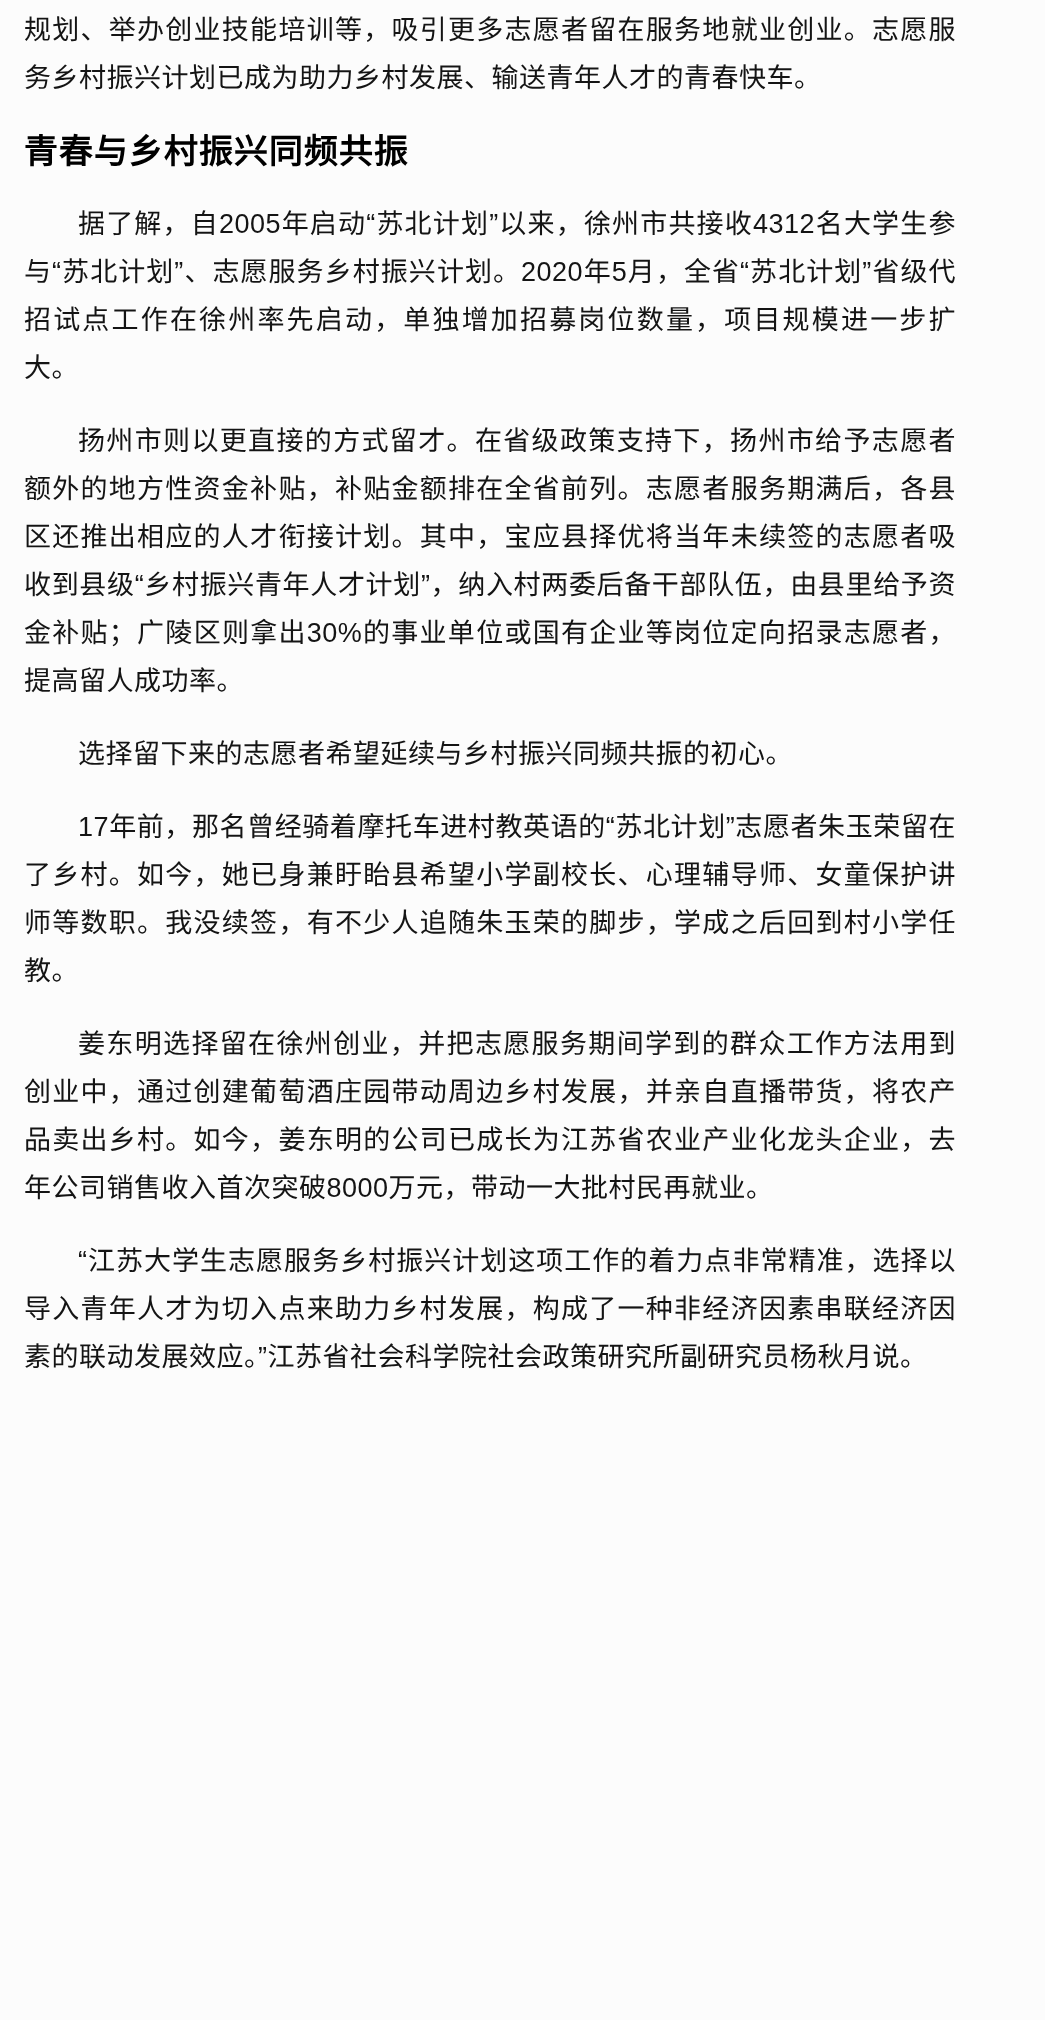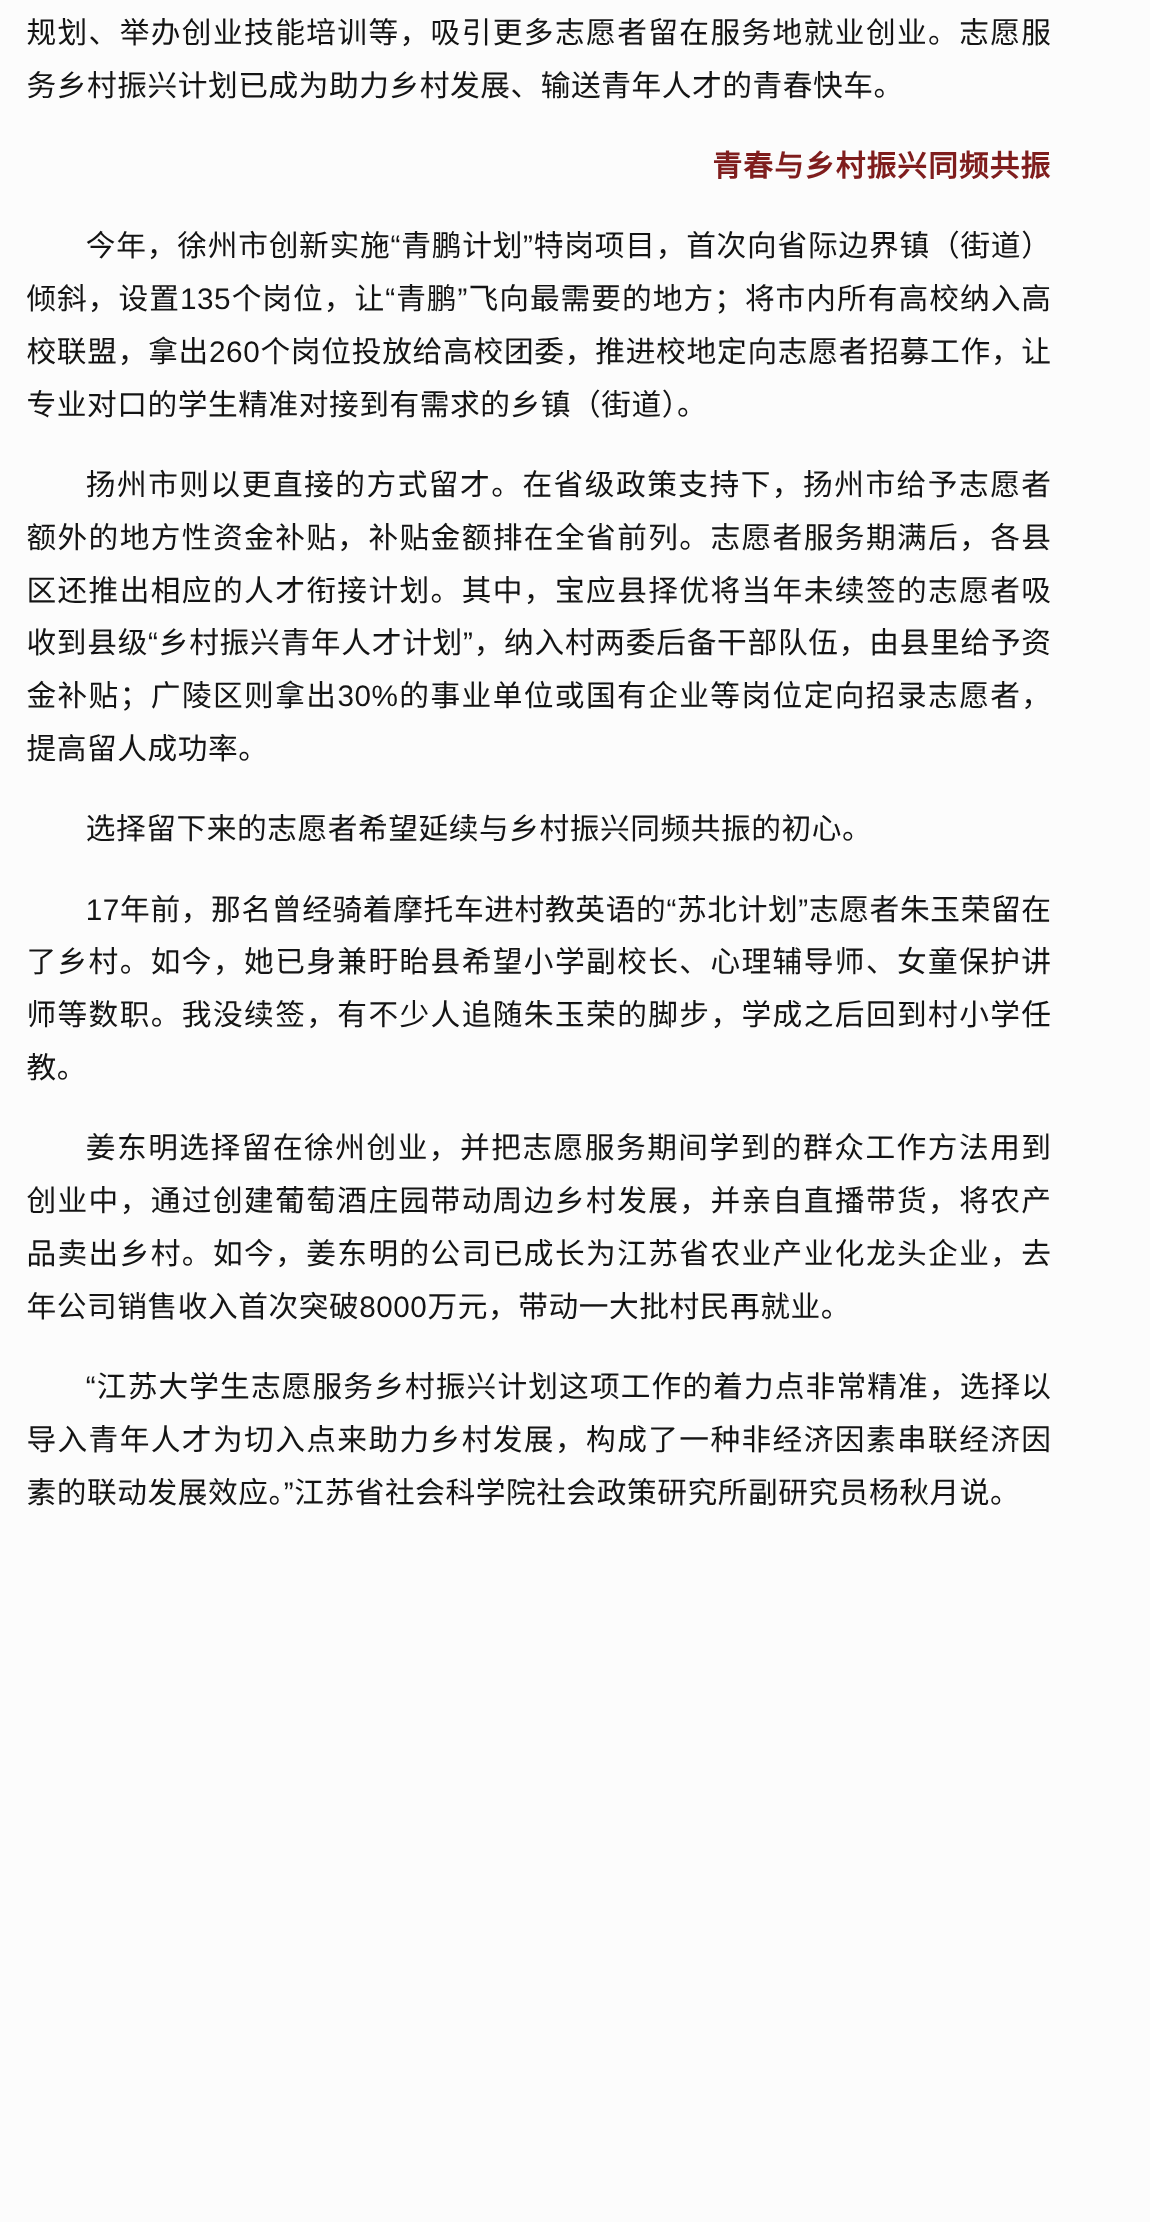--- a/index.html
+++ b/index.html
@@ -30,39 +30,39 @@
     text-justify: inter-ideograph;
     text-indent: 2em;
     color: #141414;
     font-weight: 500;
   }
   .article p.no-indent {
     text-indent: 0;
   }
   .article h2.section-heading {
     margin: 0 0 25px 0;
-    font-size: 27px;
+    font-size: 34px;
     line-height: 48px;
-    text-align: right;
+    text-align: left;
     font-weight: 700;
-    color: #7f1d1d;
+    color: #000000;
     letter-spacing: 1px;
   }
 </style>
 </head>
 <body>
 
 <div class="page">
   <div class="article">
 
     <p class="no-indent">规划、举办创业技能培训等，吸引更多志愿者留在服务地就业创业。志愿服务乡村振兴计划已成为助力乡村发展、输送青年人才的青春快车。</p>
 
     <h2 class="section-heading">青春与乡村振兴同频共振</h2>
 
-    <p>今年，徐州市创新实施“青鹏计划”特岗项目，首次向省际边界镇（街道）倾斜，设置135个岗位，让“青鹏”飞向最需要的地方；将市内所有高校纳入高校联盟，拿出260个岗位投放给高校团委，推进校地定向志愿者招募工作，让专业对口的学生精准对接到有需求的乡镇（街道）。</p>
+    <p>据了解，自2005年启动“苏北计划”以来，徐州市共接收4312名大学生参与“苏北计划”、志愿服务乡村振兴计划。2020年5月，全省“苏北计划”省级代招试点工作在徐州率先启动，单独增加招募岗位数量，项目规模进一步扩大。</p>
     <p>扬州市则以更直接的方式留才。在省级政策支持下，扬州市给予志愿者额外的地方性资金补贴，补贴金额排在全省前列。志愿者服务期满后，各县区还推出相应的人才衔接计划。其中，宝应县择优将当年未续签的志愿者吸收到县级“乡村振兴青年人才计划”，纳入村两委后备干部队伍，由县里给予资金补贴；广陵区则拿出30%的事业单位或国有企业等岗位定向招录志愿者，提高留人成功率。</p>
     <p>选择留下来的志愿者希望延续与乡村振兴同频共振的初心。</p>
     <p>17年前，那名曾经骑着摩托车进村教英语的“苏北计划”志愿者朱玉荣留在了乡村。如今，她已身兼盱眙县希望小学副校长、心理辅导师、女童保护讲师等数职。我没续签，有不少人追随朱玉荣的脚步，学成之后回到村小学任教。</p>
     <p>姜东明选择留在徐州创业，并把志愿服务期间学到的群众工作方法用到创业中，通过创建葡萄酒庄园带动周边乡村发展，并亲自直播带货，将农产品卖出乡村。如今，姜东明的公司已成长为江苏省农业产业化龙头企业，去年公司销售收入首次突破8000万元，带动一大批村民再就业。</p>
     <p>“江苏大学生志愿服务乡村振兴计划这项工作的着力点非常精准，选择以导入青年人才为切入点来助力乡村发展，构成了一种非经济因素串联经济因素的联动发展效应。”江苏省社会科学院社会政策研究所副研究员杨秋月说。</p>
 
   </div>
 </div>
 
 </body></html>

